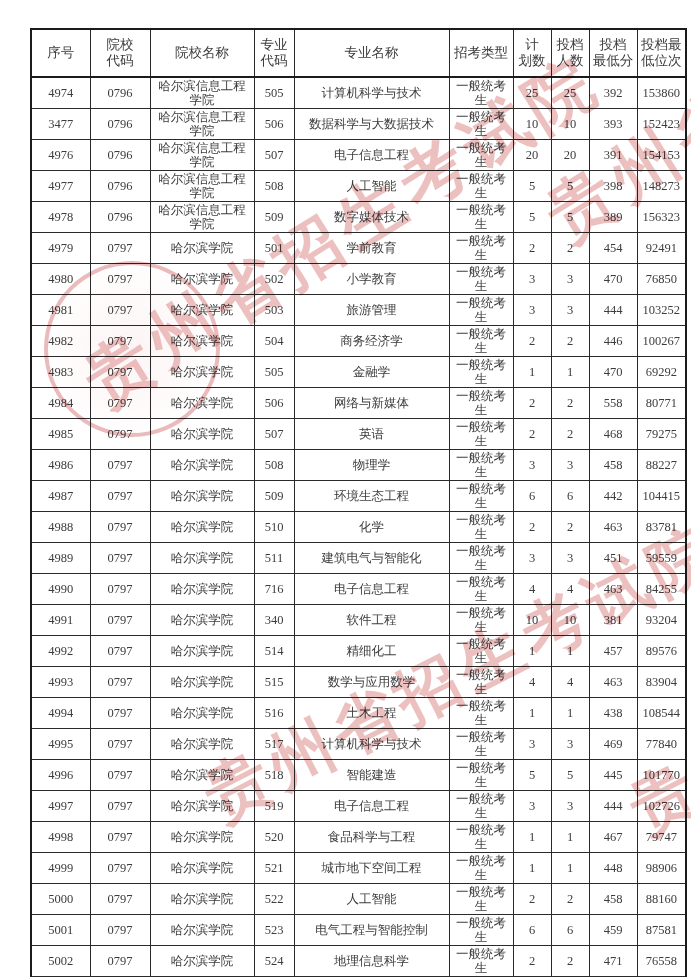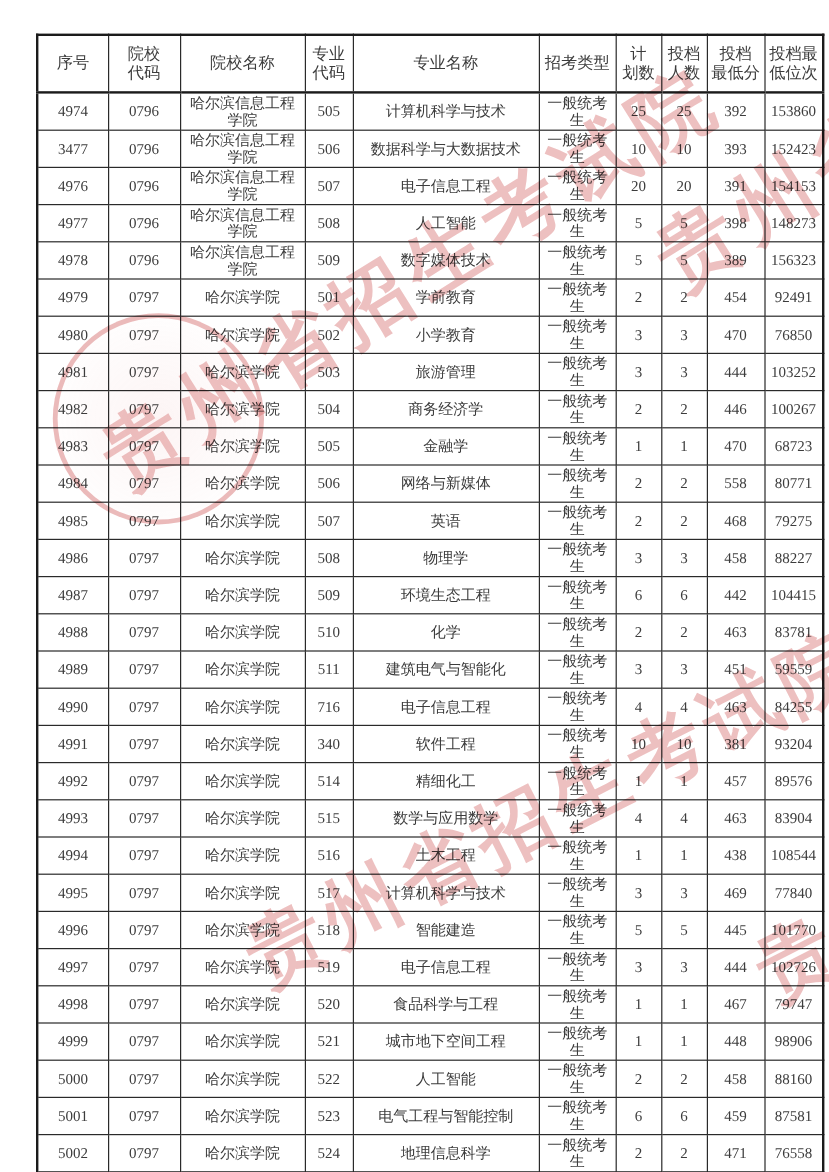--- a/index.html
+++ b/index.html
@@ -207,21 +207,21 @@
       <tr>
         <td>4983</td>
         <td>0797</td>
         <td>哈尔滨学院</td>
         <td>505</td>
         <td>金融学</td>
         <td>一般统考生</td>
         <td>1</td>
         <td>1</td>
         <td>470</td>
-        <td>68723</td>
+        <td>69292</td>
       </tr>
       <tr>
         <td>4984</td>
         <td>0797</td>
         <td>哈尔滨学院</td>
         <td>506</td>
         <td>网络与新媒体</td>
         <td>一般统考生</td>
         <td>2</td>
         <td>2</td>

